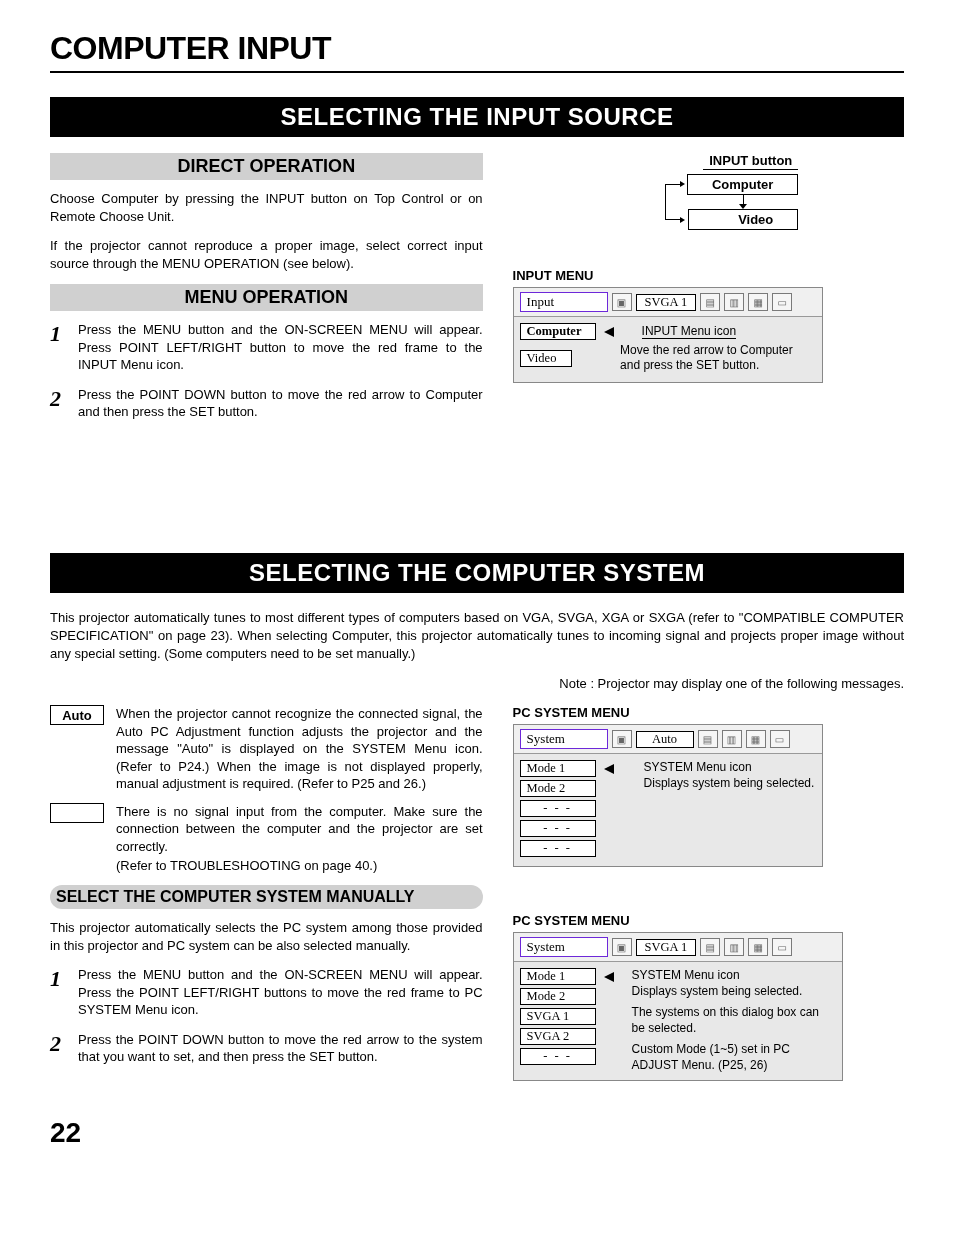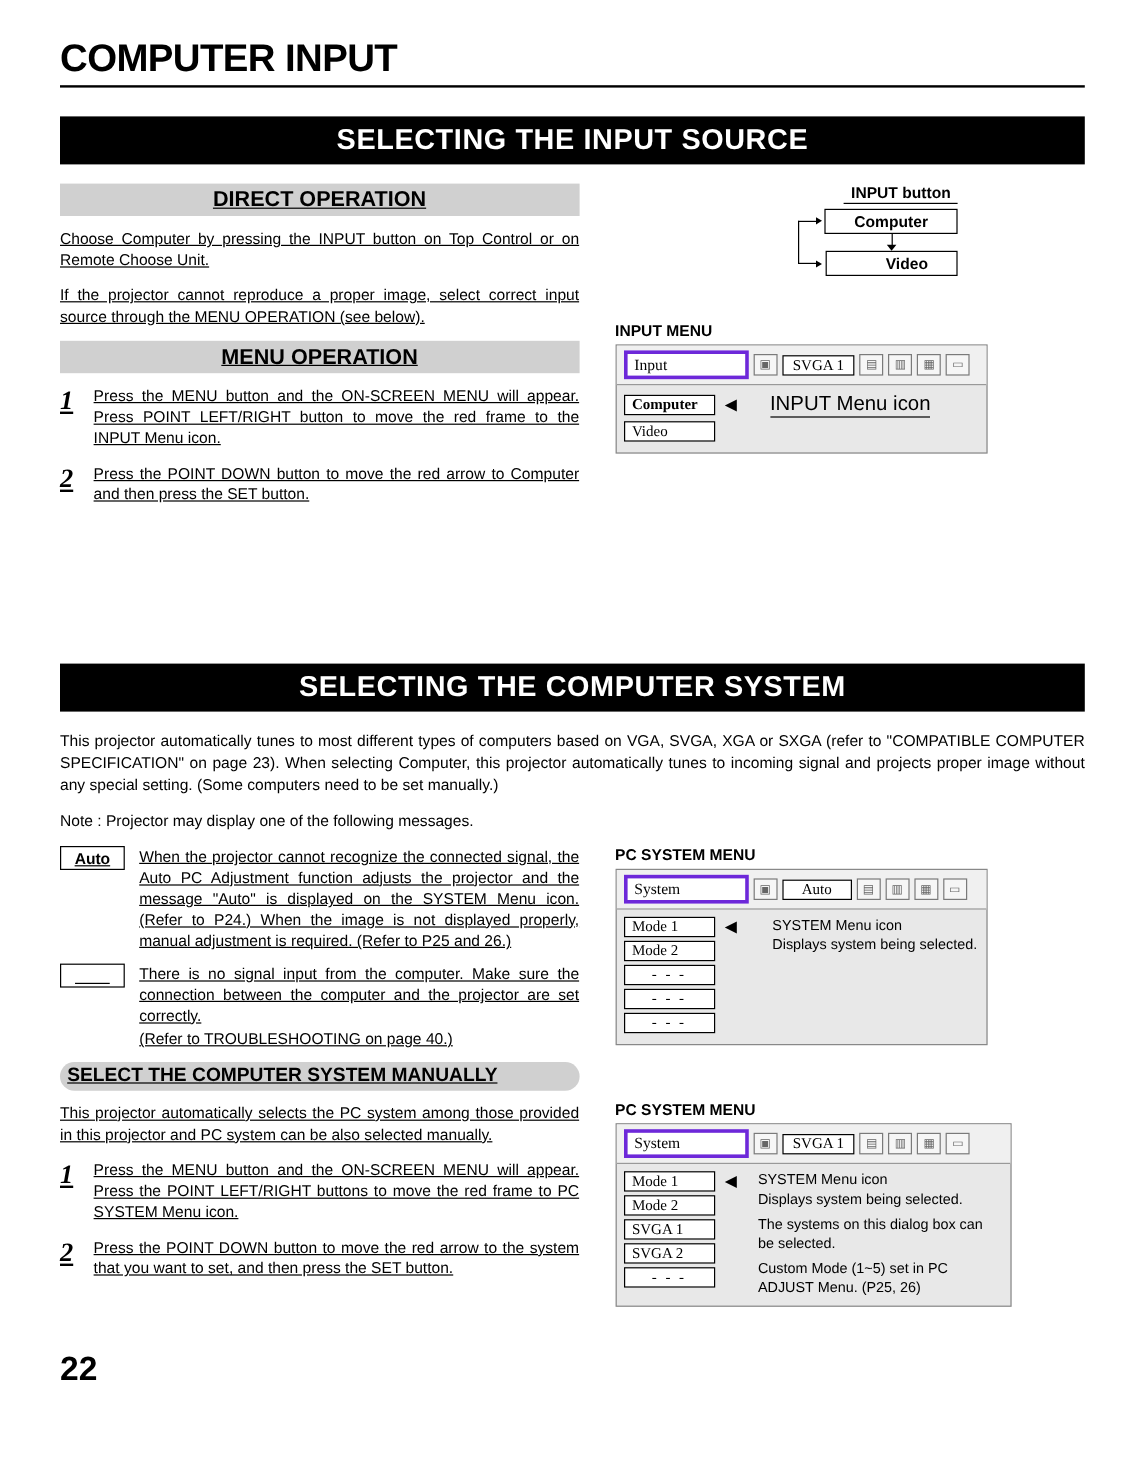--- a/index.html
+++ b/index.html
@@ -26,21 +26,21 @@
     font-size: 24px;
     font-weight: bold;
     padding: 6px 0;
     margin: 20px 0 16px 0;
     letter-spacing: 0.5px;
   }
   .two-col {
     display: flex;
     gap: 30px;
   }
-  .left-col { flex: 1.05; text-decoration: underline; }
+  .left-col { flex: 1.05; }
   .right-col { flex: 0.95; font-size: 12.5px; }
   .gray-sub {
     background: #d0d0d0;
     text-align: center;
     font-size: 18px;
     font-weight: bold;
     padding: 3px 0;
     margin-bottom: 10px;
   }
   .body-text {
@@ -135,23 +135,23 @@
     margin-bottom: 6px;
   }
   .menu-top-row {
     display: flex;
     align-items: center;
     padding: 4px 6px;
     border-bottom: 1px solid #999;
     background: #f0f0f0;
   }
   .menu-title-cell {
-    width: 104px;
+    width: 88px;
     background: #fff;
-    border: 3px solid #6d28d9;
+    border: 1px solid #6d28d9;
     padding: 1px 6px;
     font-family: 'Times New Roman', serif;
   }
   .icon-box {
     width: 20px; height: 18px;
     border: 1px solid #7a7a7a;
     background: #f6f6f6;
     margin-left: 4px;
     display: inline-flex;
     align-items: center;
@@ -271,37 +271,38 @@
           <div class="value-cell">SVGA 1</div>
           <div class="icon-box">▤</div>
           <div class="icon-box">▥</div>
           <div class="icon-box">▦</div>
           <div class="icon-box">▭</div>
         </div>
         <div class="menu-body">
           <div class="menu-item-row">
             <div class="menu-item" style="font-weight:bold">Computer</div>
             <span class="arrow-left"></span>
-            <span style="font-family:Arial;font-size:17px; border-bottom:1px solid #000; margin-left:24px;">INPUT Menu icon</span>
+            <span style="font-family:Arial;font-size:12px; border-bottom:1px solid #000; margin-left:24px;">INPUT Menu icon</span>
           </div>
           <div class="menu-item-row">
             <div class="menu-item">Video</div>
+            <div style="font-family:Arial;font-size:12px; margin-left:44px; line-height:1.25;">Move the red arrow to Computer and press the SET button.</div>
           </div>
         </div>
       </div>
     </div>
   </div>
 </div>
 
 <div class="spacer-big"></div>
 
 <div class="black-banner">SELECTING THE COMPUTER SYSTEM</div>
 
 <p class="intro-block">This projector automatically tunes to most different types of computers based on VGA, SVGA, XGA or SXGA (refer to "COMPATIBLE COMPUTER SPECIFICATION" on page 23).  When selecting Computer, this projector automatically tunes to incoming signal and projects proper image without any special setting.  (Some computers need to be set manually.)</p>
-<p class="body-text" style="text-align:left">Note : Projector may display one of the following messages.</p>
+<p class="body-text" style="text-align:right">Note : Projector may display one of the following messages.</p>
 
 <div class="two-col">
   <div class="left-col">
     <div class="label-box-row">
       <div class="label-box">Auto</div>
       <div class="body-text" style="margin-bottom:0">When the projector cannot recognize the connected signal, the Auto PC Adjustment function adjusts the projector and the message "Auto" is displayed on the SYSTEM Menu icon.  (Refer to P24.)  When the image is not displayed properly, manual adjustment is required.  (Refer to P25 and 26.)</div>
     </div>
     <div class="label-box-row">
       <div class="label-box blank">––––</div>
       <div>

